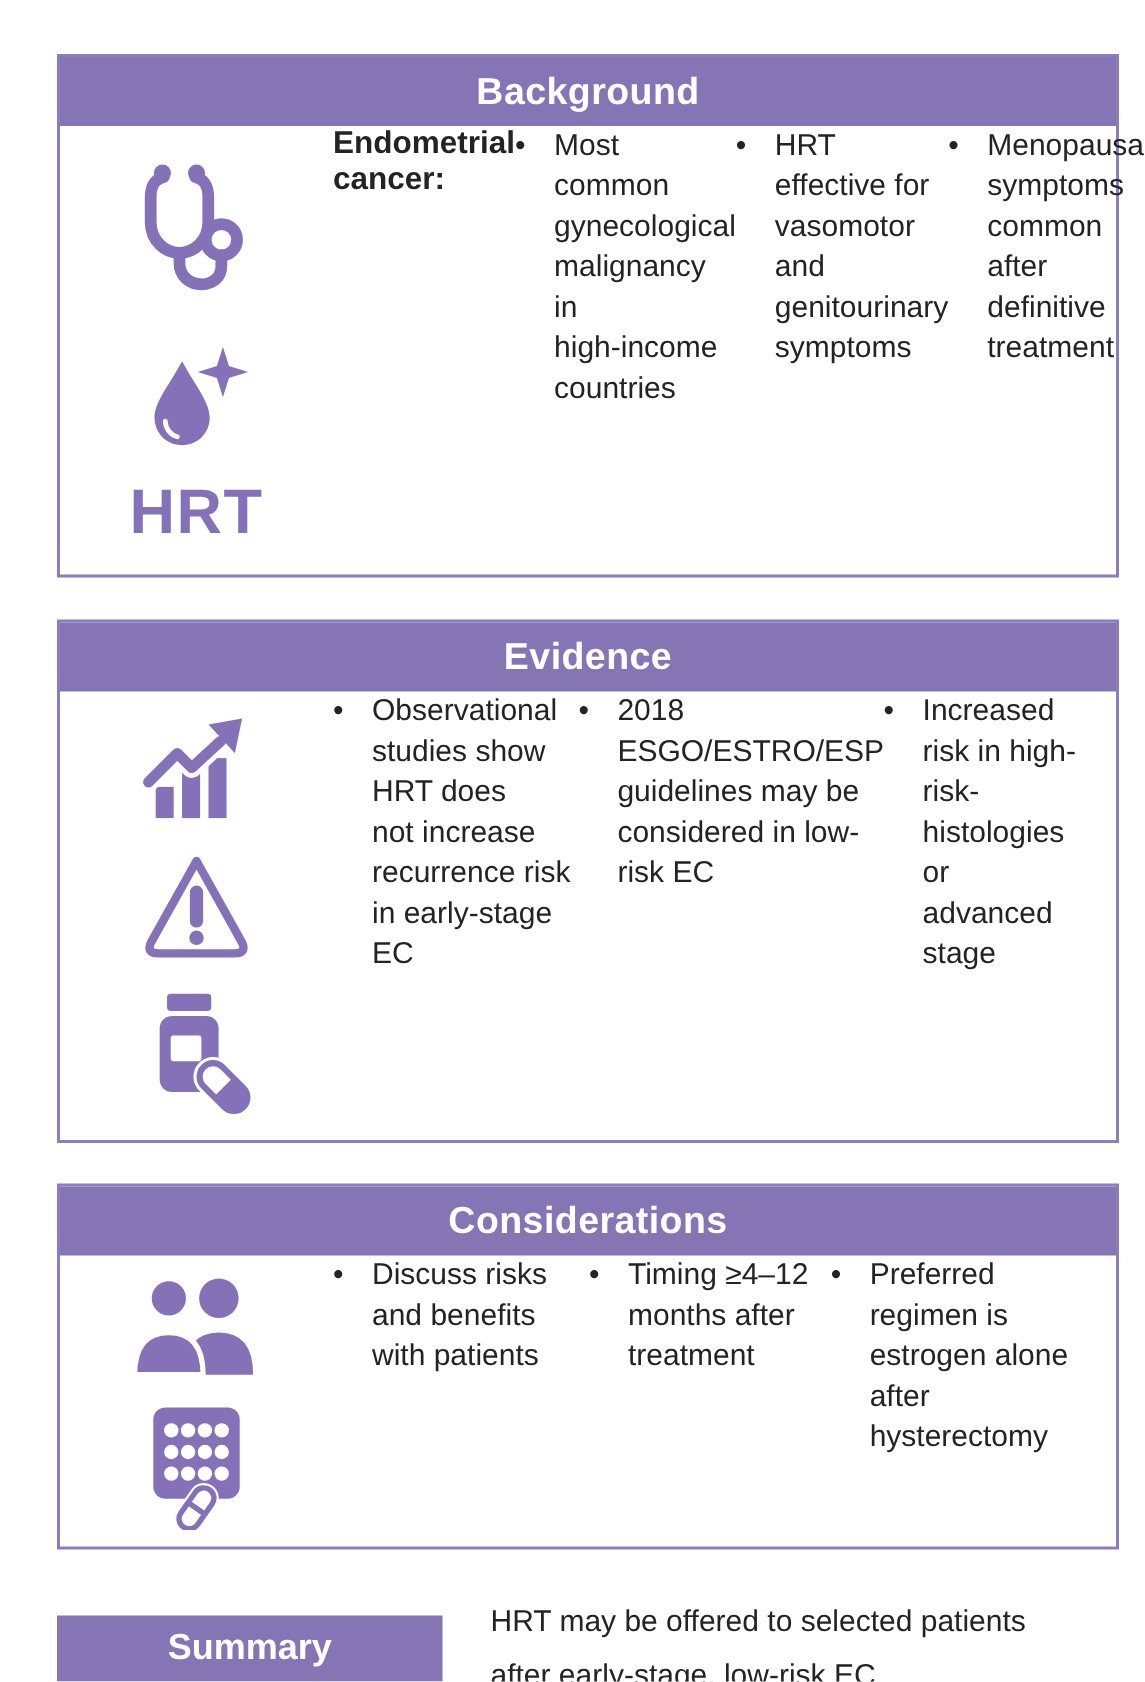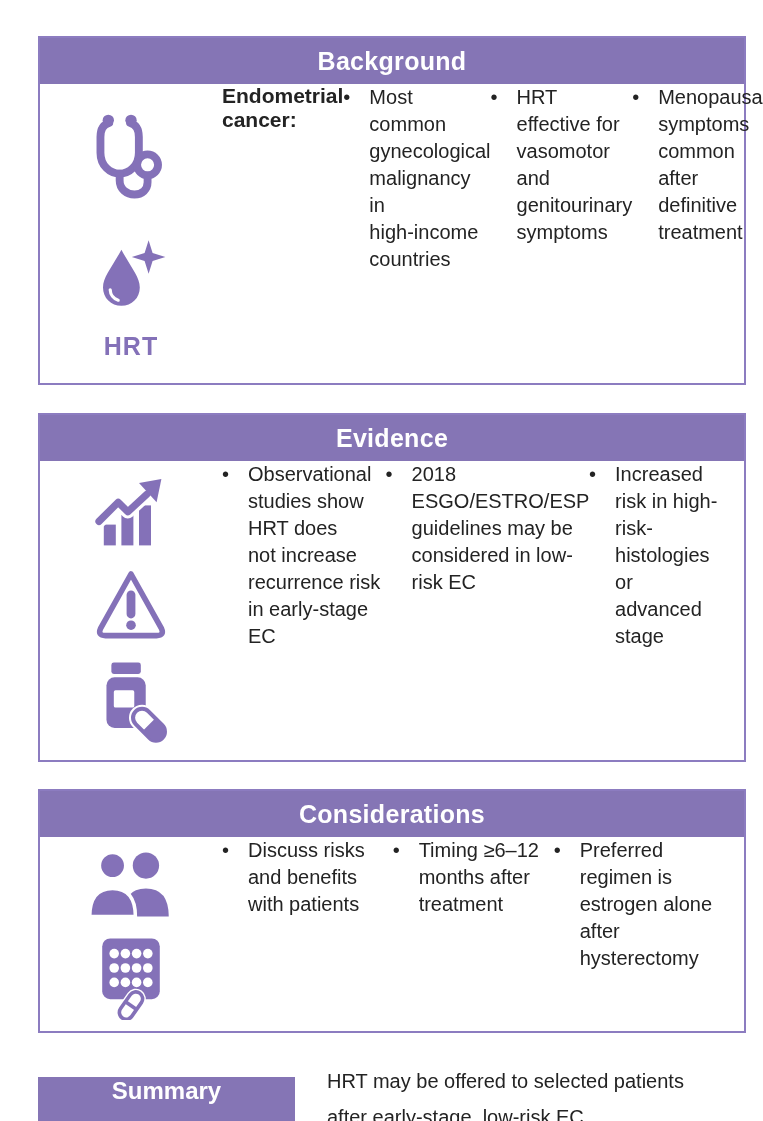--- a/index.html
+++ b/index.html
@@ -34,27 +34,27 @@
   .text-col {
     flex: 1; display: flex; flex-direction: row;
     justify-content: space-evenly; padding-right: 12px;
   }
   .section-heading { font-size: 21px; font-weight: 700; }
   .bullet { display: flex; font-size: 20px; line-height: 27px; }
   .bullet::before { content: "\2022"; flex: 0 0 26px; }
   .bullet-text { white-space: pre-line; }
 
   .hrt-label {
-    font-size: 25px; font-weight: 800; color: #8471B8; letter-spacing: 1px;
+    font-size: 42px; font-weight: 800; color: #8471B8; letter-spacing: 1px;
   }
 
   .summary-row { display: flex; align-items: center; }
   .summary-box {
     flex: 0 0 257px; width: 257px; height: 44px; background: #8575B5;
-    display: flex; align-items: flex-start; justify-content: center;
+    display: flex; align-items: center; justify-content: center;
   }
   .summary-label { color: #ffffff; font-size: 24px; font-weight: 700; }
   .summary-text { margin-left: 32px; font-size: 20px; line-height: 36px; white-space: pre-line; }
 
   .icon svg { display: block; }
 </style>
 </head>
 <body>
 
 <div class="page">
@@ -193,21 +193,21 @@
               <line x1="-8.5" y1="0" x2="8.5" y2="0" stroke="#8471B8" stroke-width="4.5"></line>
             </g>
           </svg>
         </span>
       </div>
       <div class="text-col">
         <div class="bullet">
           <span class="bullet-text">Discuss risks and benefits with patients</span>
         </div>
         <div class="bullet">
-          <span class="bullet-text">Timing ≥6–12 months after treatment</span>
+          <span class="bullet-text">Timing ≥4–12 months after treatment</span>
         </div>
         <div class="bullet">
           <span class="bullet-text">Preferred regimen is estrogen alone after
 hysterectomy</span>
         </div>
       </div>
     </div>
   </section>
 
   <div class="summary-row">

